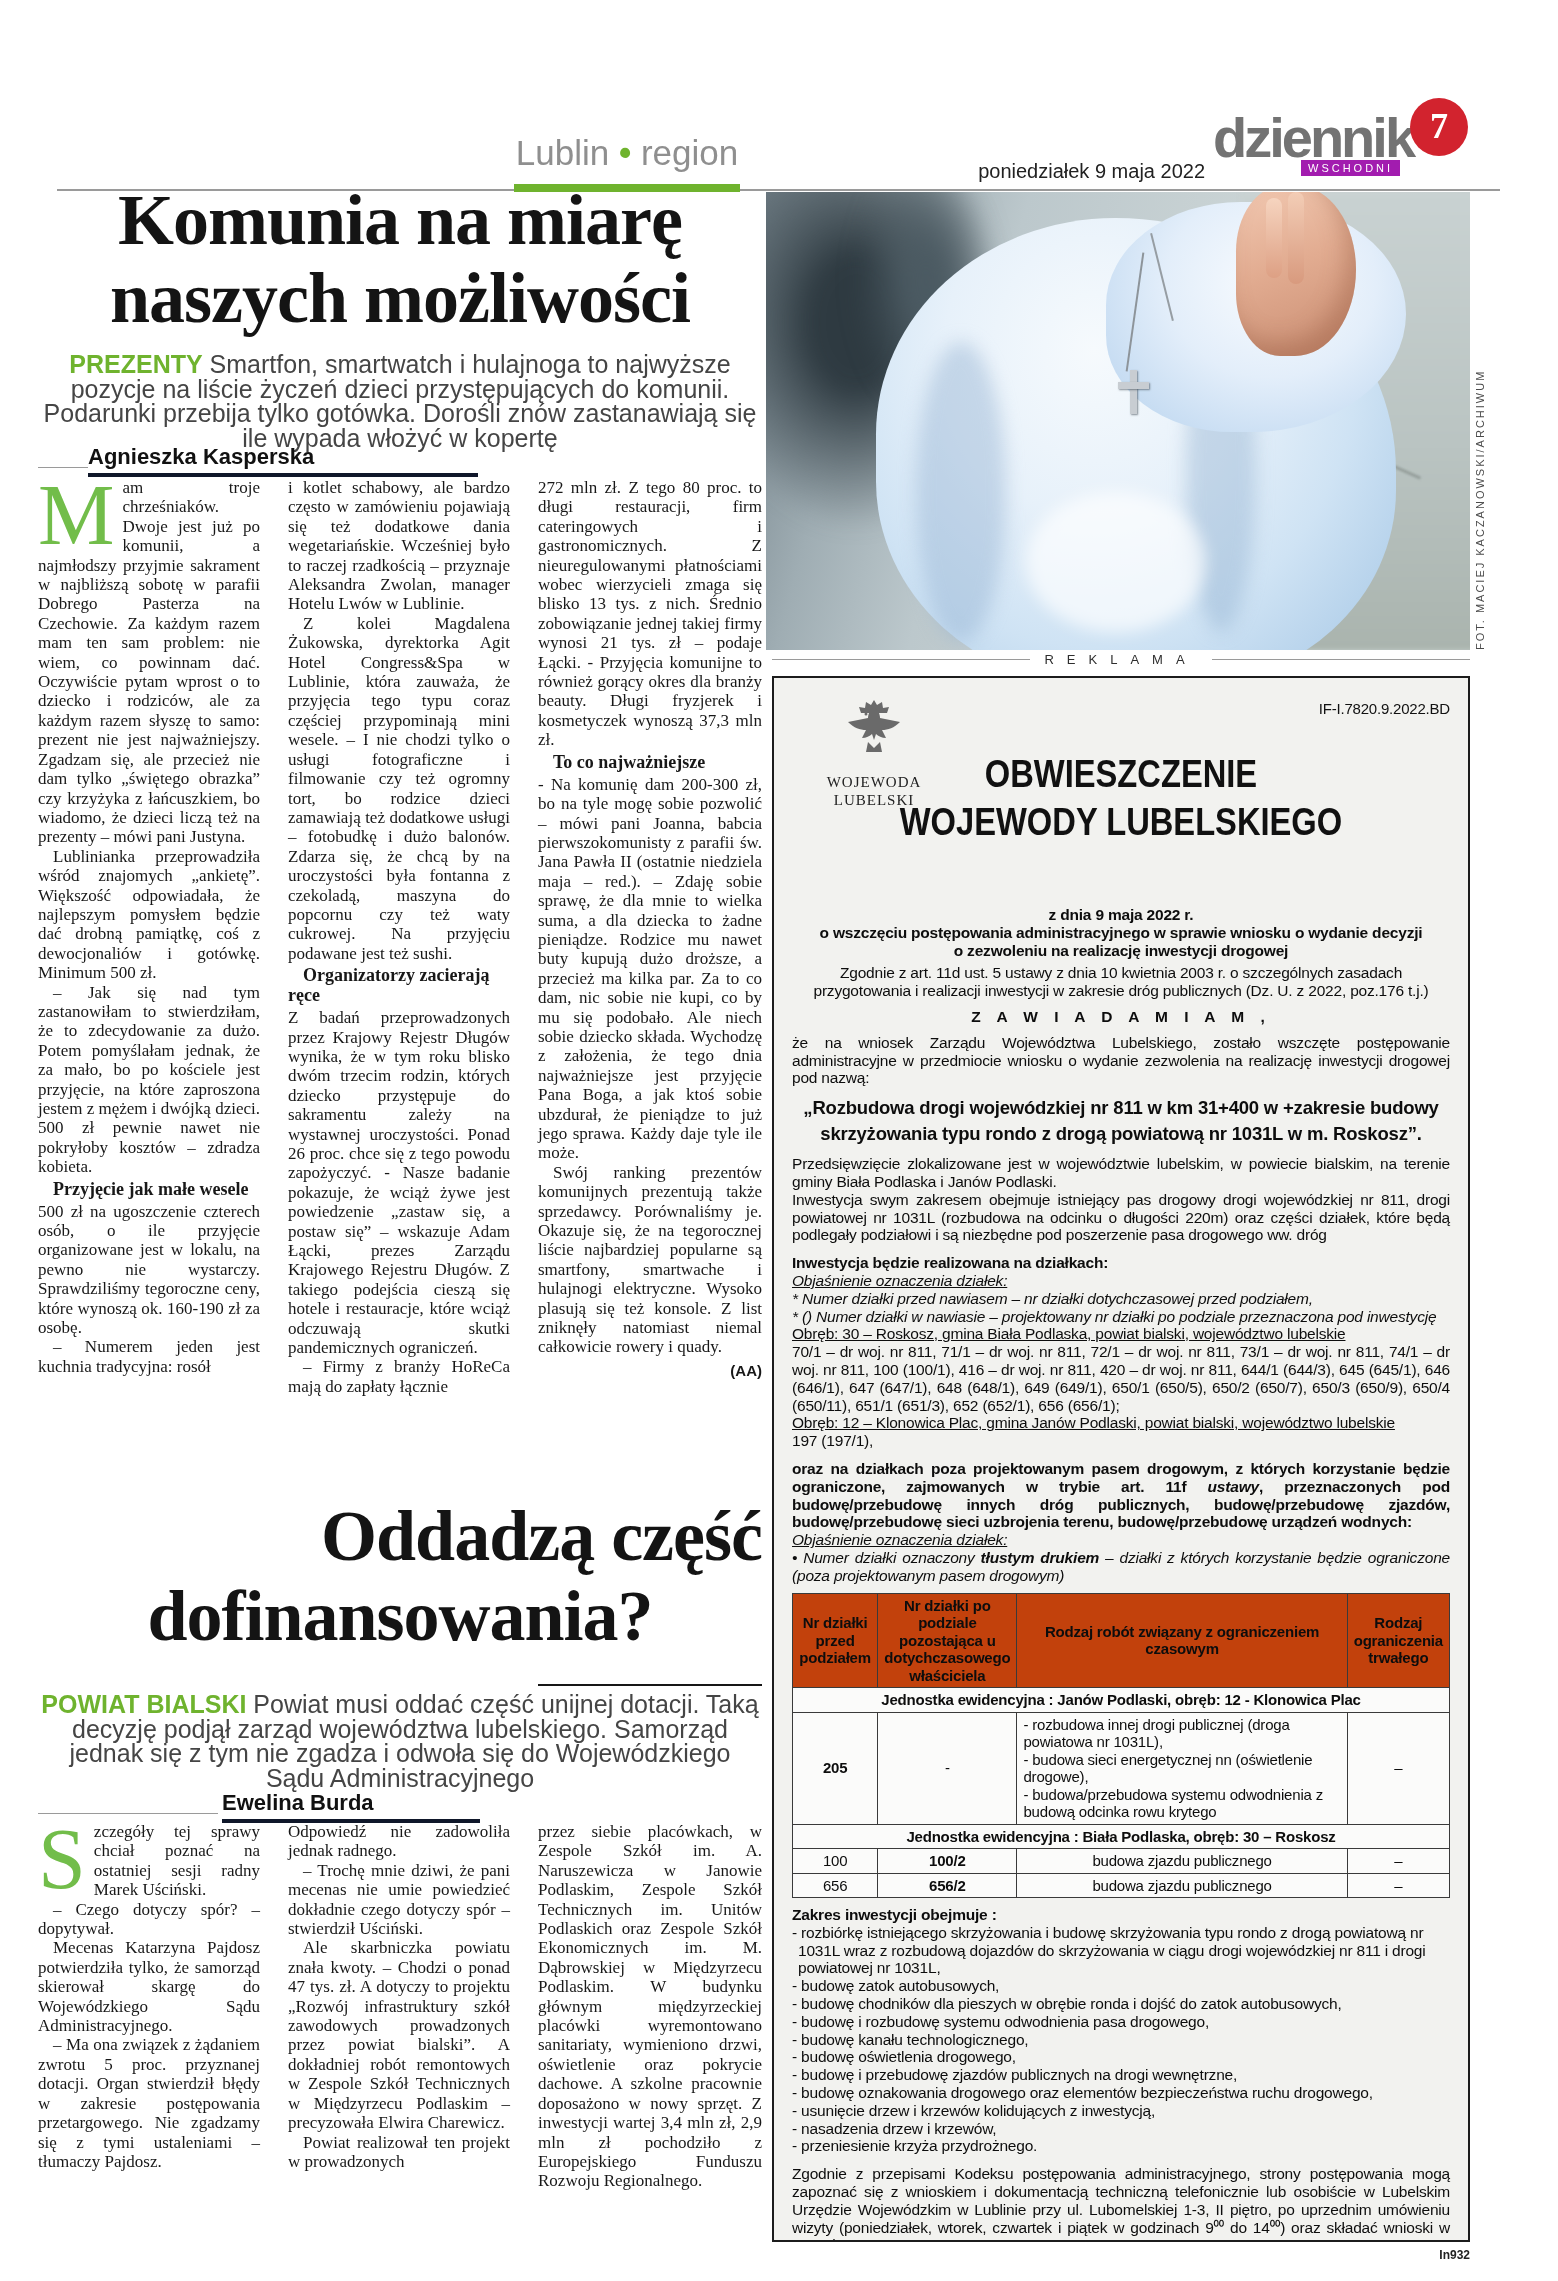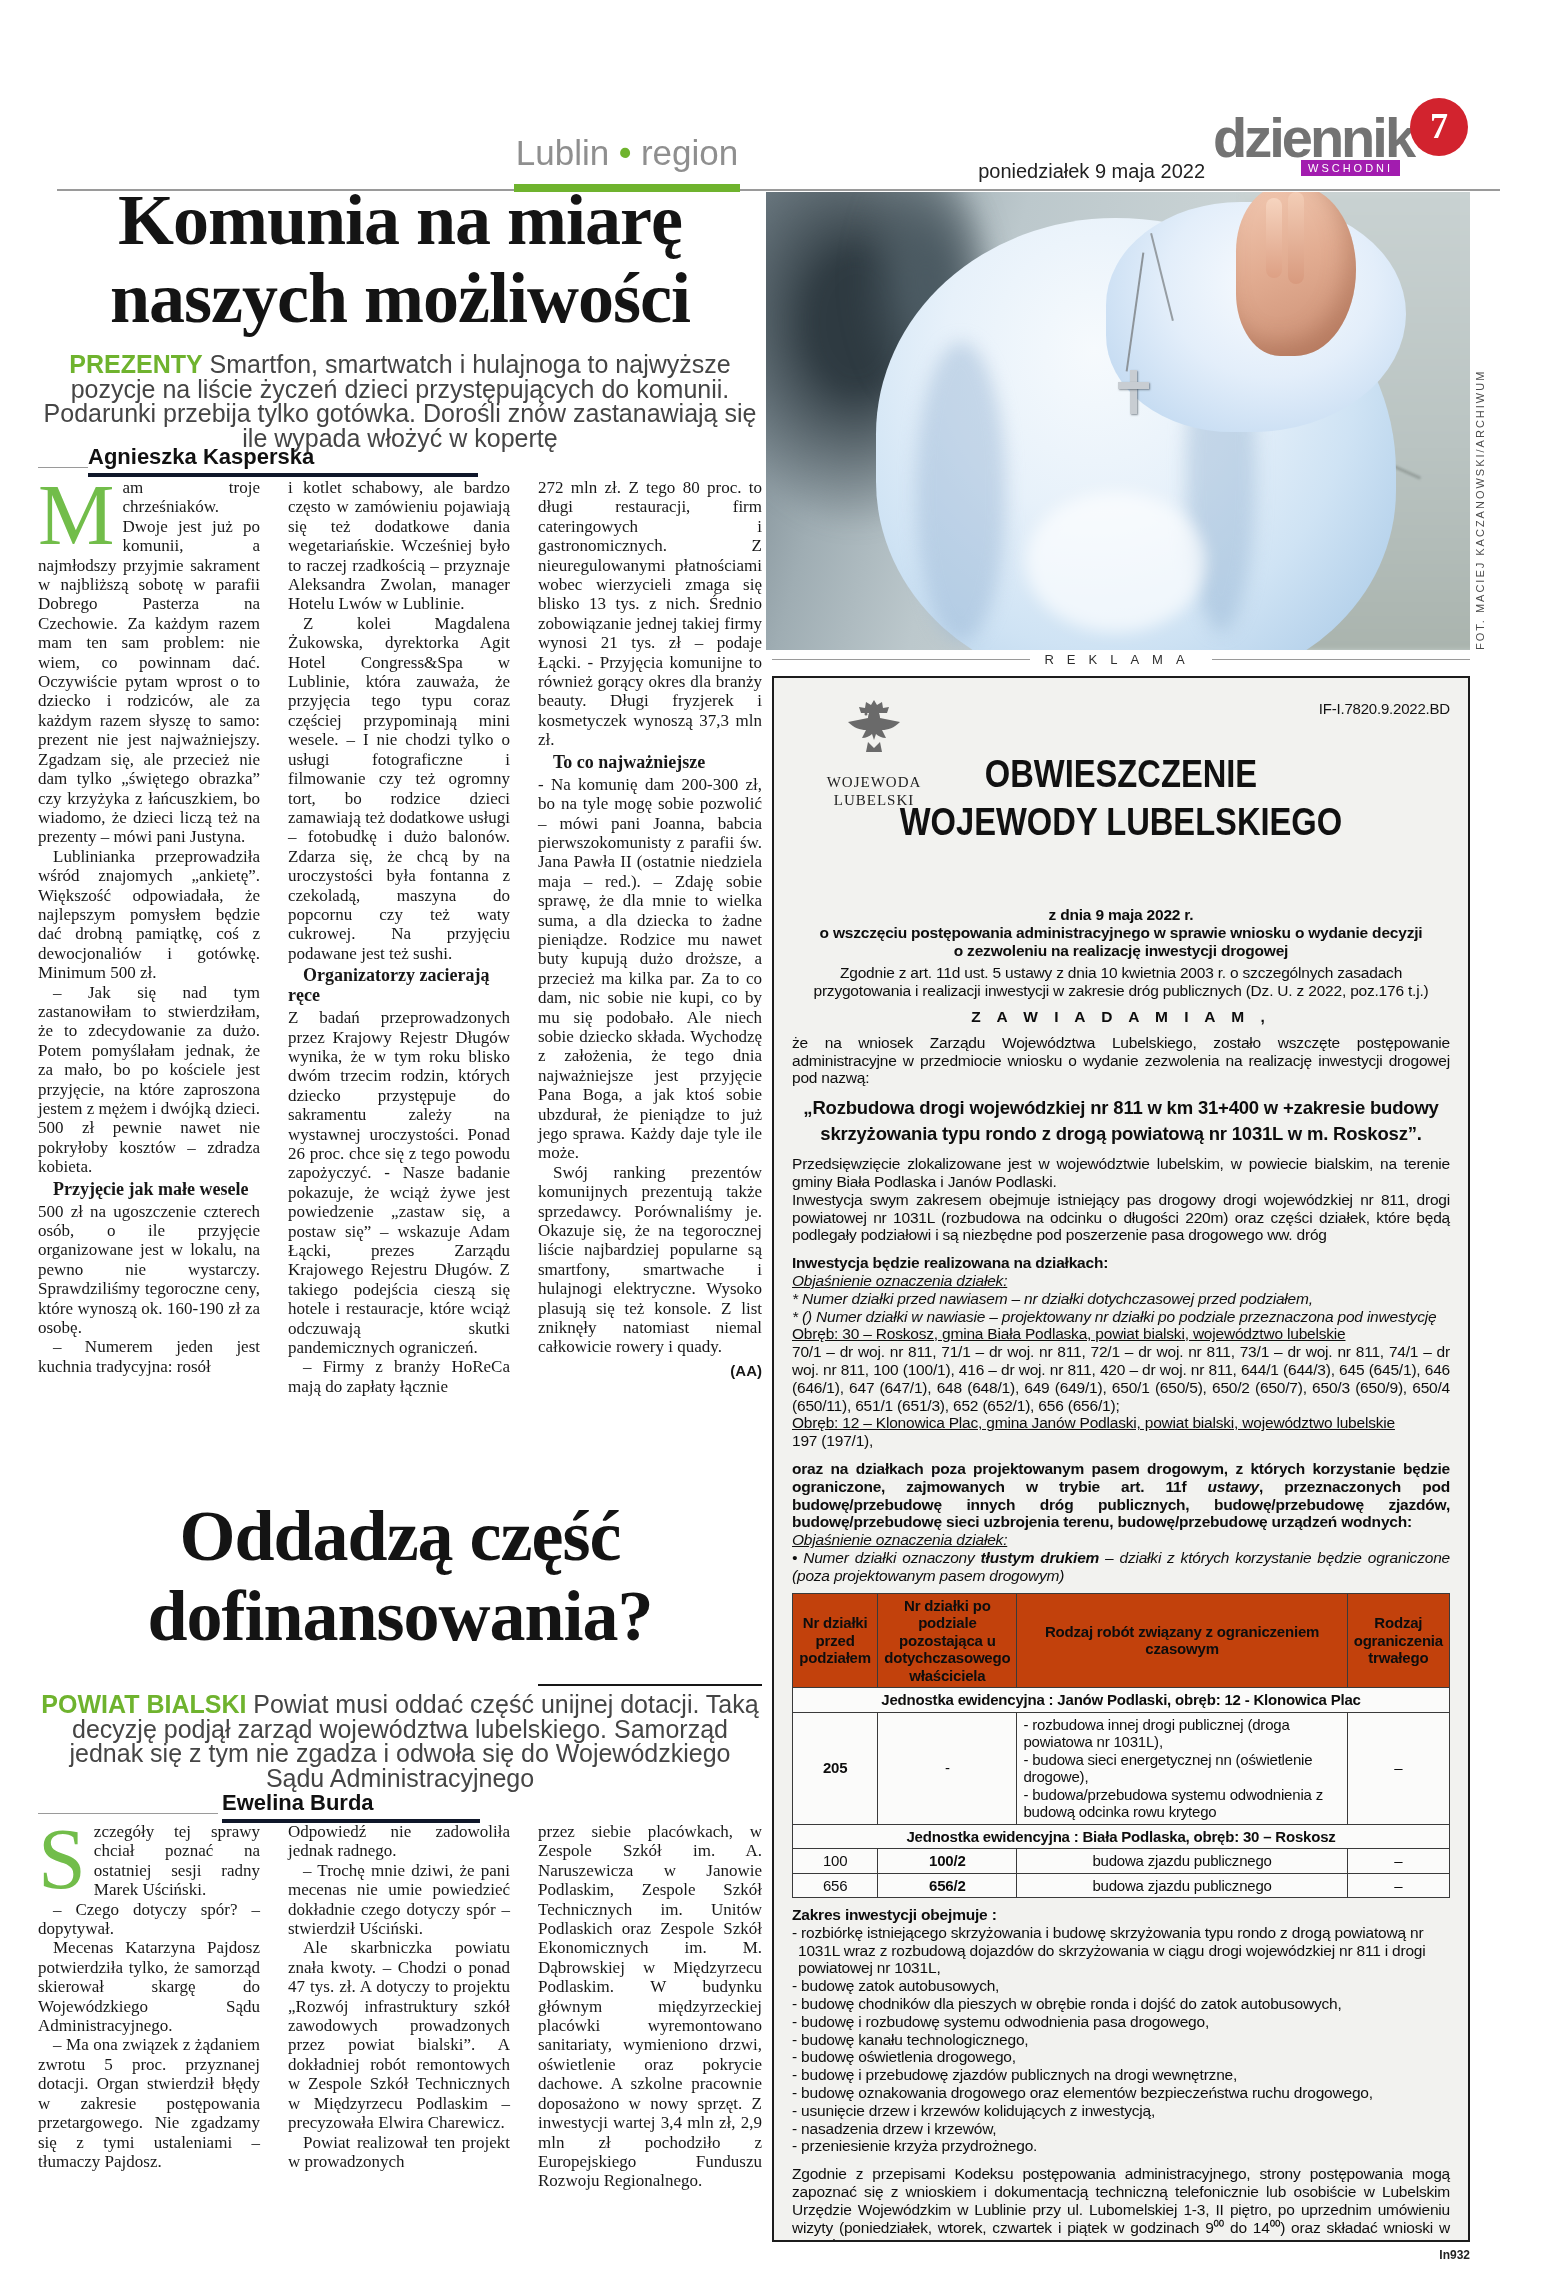--- a/index.html
+++ b/index.html
@@ -288,21 +288,21 @@
       <div class="ann-gap"></div>
 
       <div class="ann-just">Zgodnie z przepisami Kodeksu postępowania administracyjnego, strony postępowania mogą zapoznać się z wnioskiem i dokumentacją techniczną telefonicznie lub osobiście w Lubelskim Urzędzie Wojewódzkim w Lublinie przy ul. Lubomelskiej 1-3, II piętro, po uprzednim umówieniu wizyty (poniedziałek, wtorek, czwartek i piątek w godzinach 9⁰⁰ do 14⁰⁰) oraz składać wnioski w sprawie.</div>
 
     </div>
   </div>
   <div class="abs footer-mark">In932</div>
 
   <div class="abs col3-rule"></div>
 
-  <div class="abs headline" style="top:1498px;">Oddadzą część</div>
+  <div class="abs headline" style="top:1498px;text-align:right;">Oddadzą część</div>
   <div class="abs headline" style="top:1578px;">dofinansowania?</div>
 
   <div class="abs lead" style="top:1692px;">
     <span class="lead-label">POWIAT BIALSKI</span><span> Powiat musi oddać część unijnej dotacji. Taką decyzję podjął zarząd województwa lubelskiego. Samorząd jednak się z tym nie zgadza i odwoła się do Wojewódzkiego Sądu Administracyjnego</span>
   </div>
 
   <div class="abs thin-byline-rule" style="left:38px;top:1813px;width:180px;"></div>
   <div class="abs" style="left:222px;top:1790px;">
     <span class="byline-name" style="display:inline-block;width:258px;">Ewelina Burda</span>
   </div>

